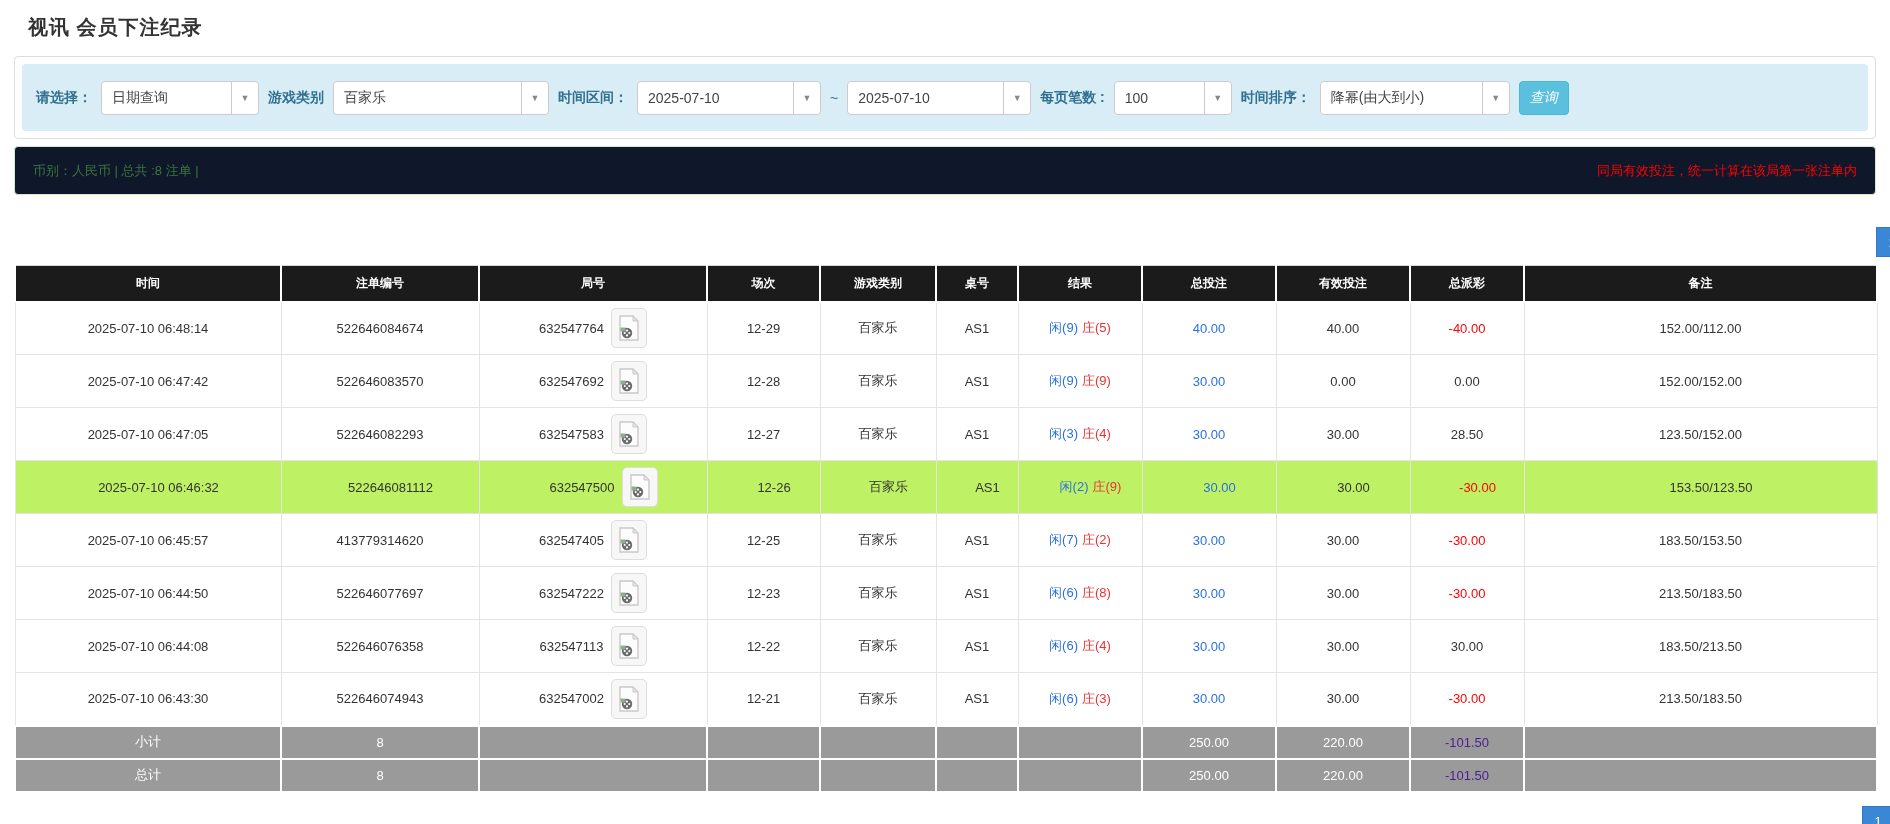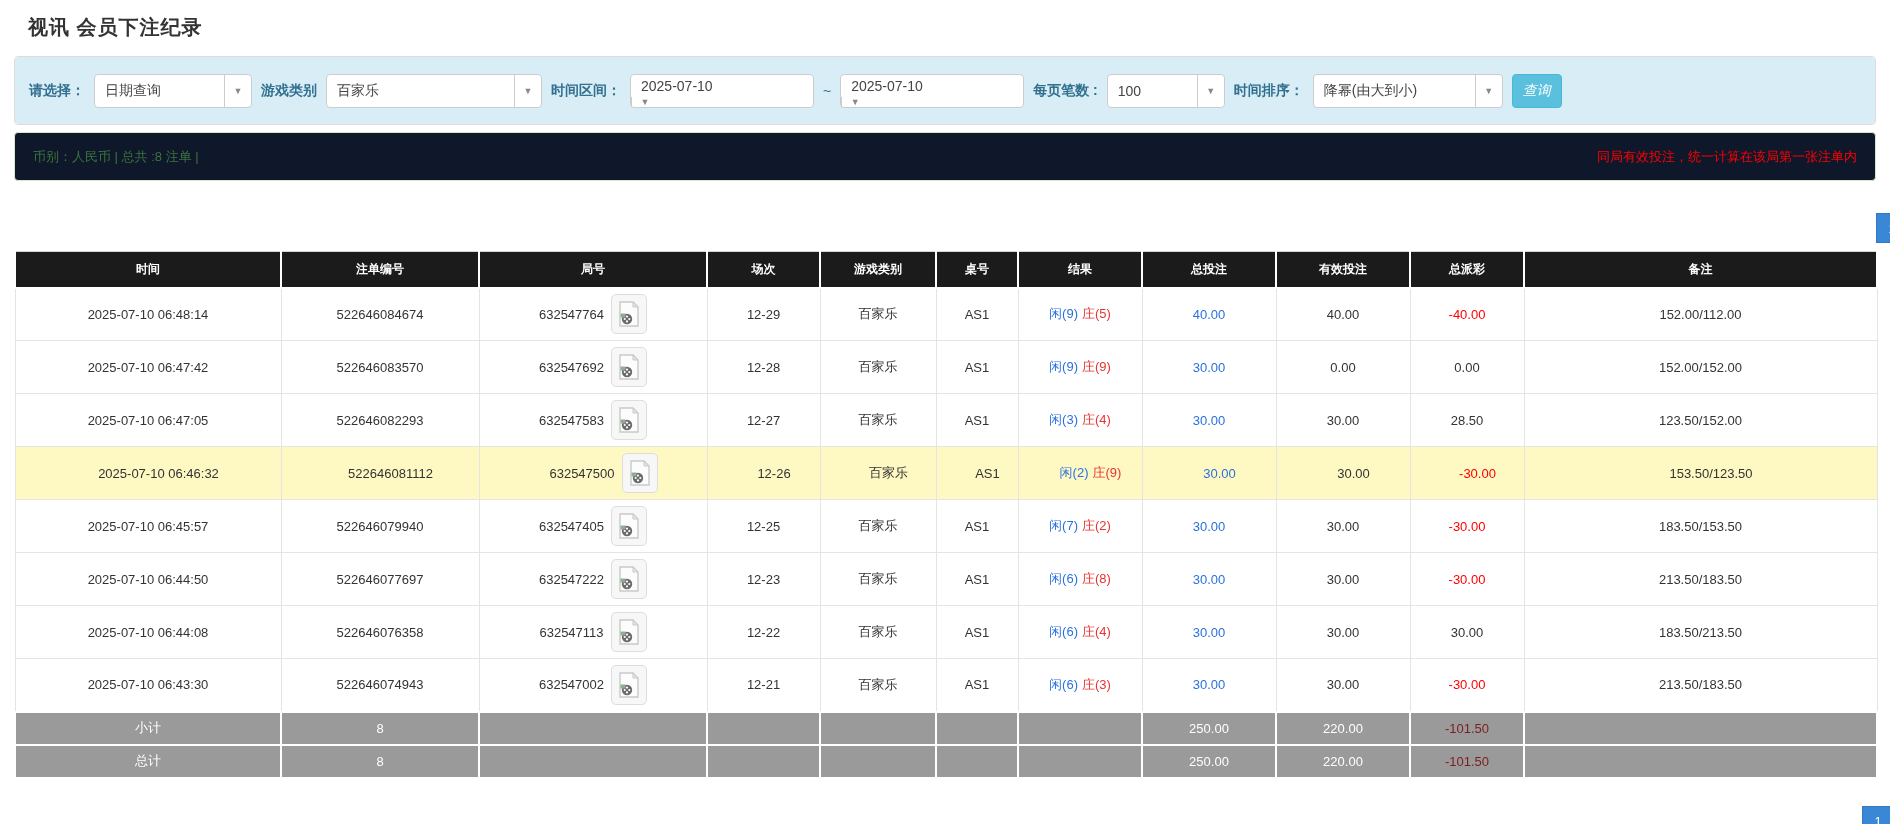--- a/index.html
+++ b/index.html
@@ -3,27 +3,27 @@
 <meta charset="utf-8">
 <style>
   * { box-sizing: border-box; margin: 0; padding: 0; }
   html,body { width:1890px; height:824px; overflow:hidden; background:#fff;
     font-family:"Liberation Sans","DejaVu Sans",sans-serif; }
   .page { position:relative; width:1890px; height:824px; overflow:hidden; }
 
   .page-title { font-size:20px; color:#333; font-weight:bold; margin:14px 0 15px 28px; letter-spacing:1px; }
 
   
-  .filter-panel { margin:0 14px; border:1px solid #ddd; border-radius:4px; background:#fff; }
+  .filter-panel { margin:0 14px; border:1px solid #ddd; border-radius:4px; background:#fff; padding:7px; }
   .filter-bar { background:#d9edf7; border-radius:4px; height:67px; display:flex; align-items:center; padding:0 14px; gap:9px; }
   .f-label { color:#31708f; font-size:14px; font-weight:bold; white-space:nowrap; }
   .select { background:#fff; border:1px solid #ccc; border-radius:4px; height:34px; display:flex; align-items:stretch; cursor:pointer; }
   .select .val { flex:1; display:flex; align-items:center; padding:0 10px; font-size:14px; color:#444; white-space:nowrap; overflow:hidden; }
   .select .arrow { width:27px; border-left:1px solid #ccc; display:flex; align-items:center; justify-content:center; color:#888; font-size:9px; }
-  .w-select1 { width:158px; } .w-game { width:216px; } .w-date { width:184px;flex-direction:column; }
+  .w-select1 { width:158px; } .w-game { width:216px; } .w-date { width:184px; }
   .w-per { width:118px; } .w-sort { width:190px; }
   .tilde { color:#31708f; font-size:14px; }
   .btn-search { background:#5bc0de; border:1px solid #46b8da; color:#fff; font-size:14px; height:34px; width:50px; border-radius:4px; cursor:pointer;font-style:italic; }
 
   
   .summary-bar { margin:7px 14px 16px; background:#0f172a; border:1px solid #d6e9c6; border-radius:4px; height:49px;
     display:flex; align-items:center; justify-content:space-between; padding:0 18px; }
   .summary-left { color:#3c763d; font-size:13px; }
   .summary-right { color:#ff0000; font-size:13px; }
 
@@ -33,29 +33,29 @@
     font-size:13px; display:flex; align-items:center; justify-content:center; cursor:pointer; }
   .pager-row .page-btn { right:-18px; top:0; }
   .page-btn.bottom { right:-4px; top:806px; }
 
   
   table.records { border-collapse:collapse; table-layout:fixed; width:1862px; margin:8px 0 0 14px; }
   thead th { background:#1b1b1b; color:#fff; font-size:12px; font-weight:bold; height:36px; text-align:center;
     border:2px solid #fff; border-top:1px solid #d8d8d8; }
   tbody td { height:53px; font-size:13px; color:#333; text-align:center; background:#fff;
     border:1px solid #e4e4e4; vertical-align:middle; }
-  tr.highlight td { background:#fef9c3;padding-left:21px; }
+  tr.highlight td { background:#bef264;padding-left:21px; }
   td .round-wrap { display:flex; align-items:center; justify-content:center; gap:7px; }
   .video-btn { width:36px; height:40px; border:1px solid #ddd; border-radius:5px; background:#f7f7f7;
     display:flex; align-items:center; justify-content:center; cursor:pointer; }
   .res-player { color:#2a70e0; } .res-banker { color:#e63333; margin-left:4px; }
   td.bet-link { color:#2a70e0; cursor:pointer; }
   td.neg { color:#ff0000; }
   tr.sumrow td { background:#9a9a9a; color:#fff; height:33px; border:2px solid #fff; font-size:13px; }
-  tr.sumrow td.neg { color:#7f1d1d; }
+  tr.sumrow td.neg { color:#4c1d95; }
 </style>
 </head>
 <body>
 
 <div class="page">
 
   <div class="page-title">视讯 会员下注纪录</div>
 
   <div class="filter-panel">
     <div class="filter-bar">
@@ -243,21 +243,21 @@
           <td>百家乐</td>
           <td>AS1</td>
           <td><span class="res-player">闲(2)</span><span class="res-banker">庄(9)</span></td>
           <td class="bet-link">30.00</td>
           <td>30.00</td>
           <td class="neg">-30.00</td>
           <td>153.50/123.50</td>
         </tr>
         <tr>
           <td>2025-07-10 06:45:57</td>
-          <td>522646079940</td>
+          <td>413779314620</td>
           <td>
             <span class="round-wrap">
               <span>632547405</span>
               <span class="video-btn">
                 <svg width="22" height="26" viewBox="0 0 22 26">
                   <path d="M2 1 h13 l5 5 v19 h-18 z" fill="#fcfcfc" stroke="#c9c9c9" stroke-width="1.4"></path>
                   <path d="M15 1 v5 h5 z" fill="#e4e4e4" stroke="#c9c9c9" stroke-width="1"></path>
                   <circle cx="9" cy="18" r="5.2" fill="#6a6a6a"></circle>
                   <circle cx="9" cy="15.6" r="1.1" fill="#fff"></circle>
                   <circle cx="6.7" cy="18" r="1.1" fill="#fff"></circle>

